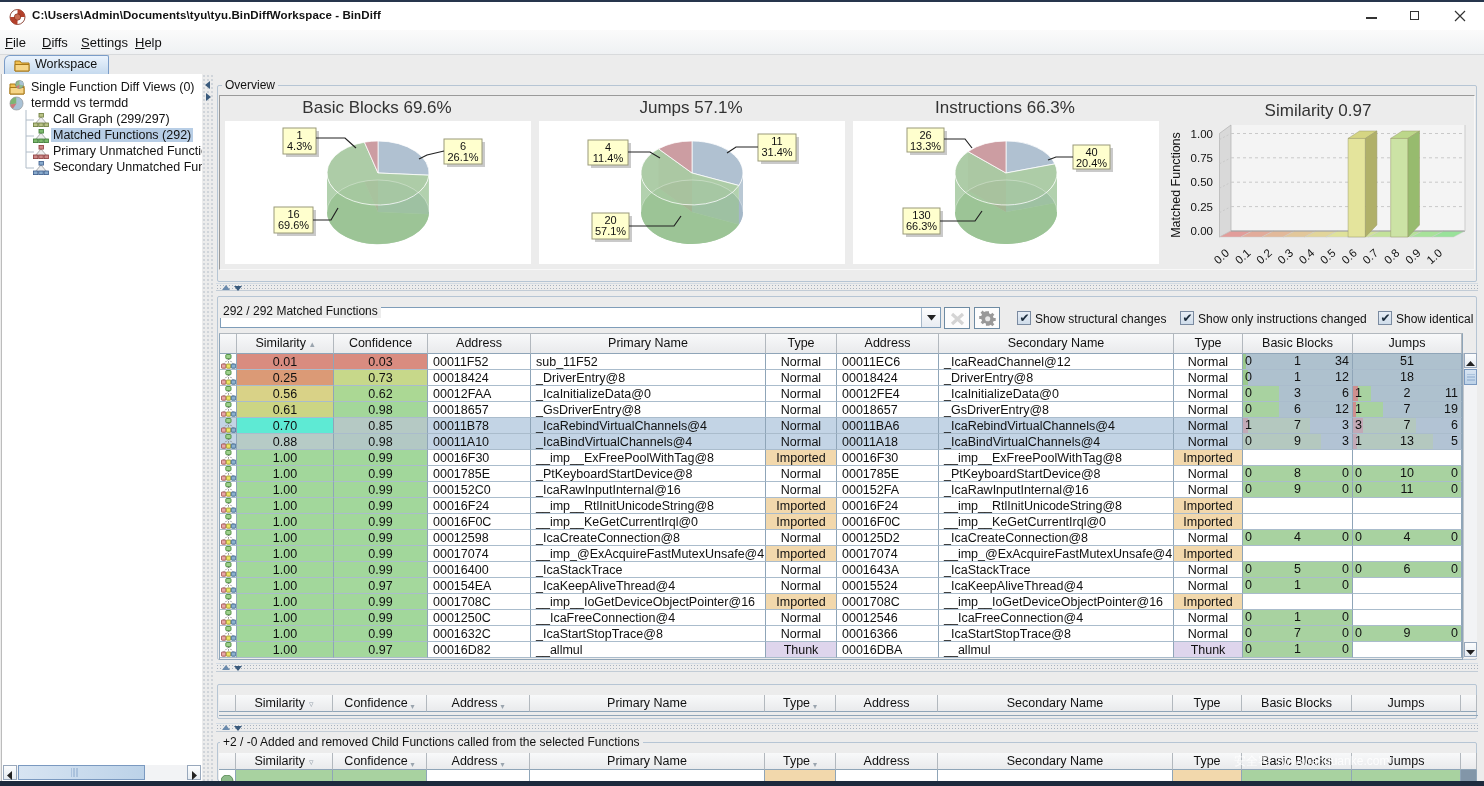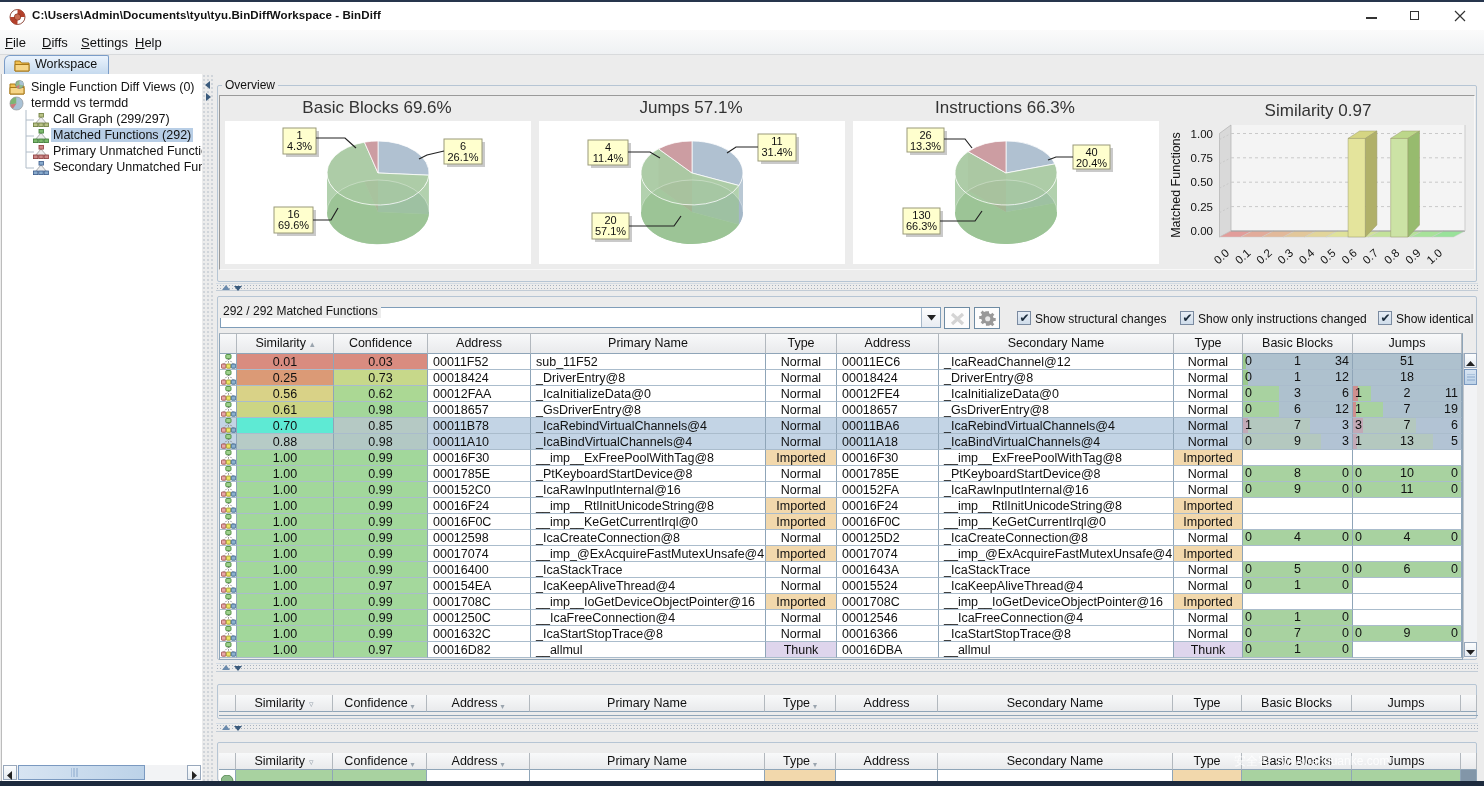--- a/index.html
+++ b/index.html
@@ -1016,20 +1016,21 @@
 </tbody>
       </table>
     </div>
 <div class="hsplit" style="left:2px;top:649px;width:1262px;height:9px">
       <svg style="position:absolute;left:6px;top:1px" width="22" height="6">
         <path d="M0,5 L4,0 L8,5 Z" fill="#6a8aac"></path>
         <path d="M12,1 L20,1 L16,6 Z" fill="#3a5a7c"></path>
       </svg>
     </div>
 <div class="fs" style="left:3px;top:668px;width:1260px;height:39px"></div>
+<div class="fslabel" style="left:6px;top:661px">+2 / -0 Added and removed Child Functions called from the selected Functions</div>
 <div class="abs" style="left:5px;top:679px;width:1259px;height:28px;overflow:hidden">
 <table class="bt" style="width:1258px">
         <colgroup>
           <col style="width:17px">
           <col style="width:97px">
           <col style="width:94px">
           <col style="width:103px">
           <col style="width:235px">
           <col style="width:71px">
           <col style="width:102px">

